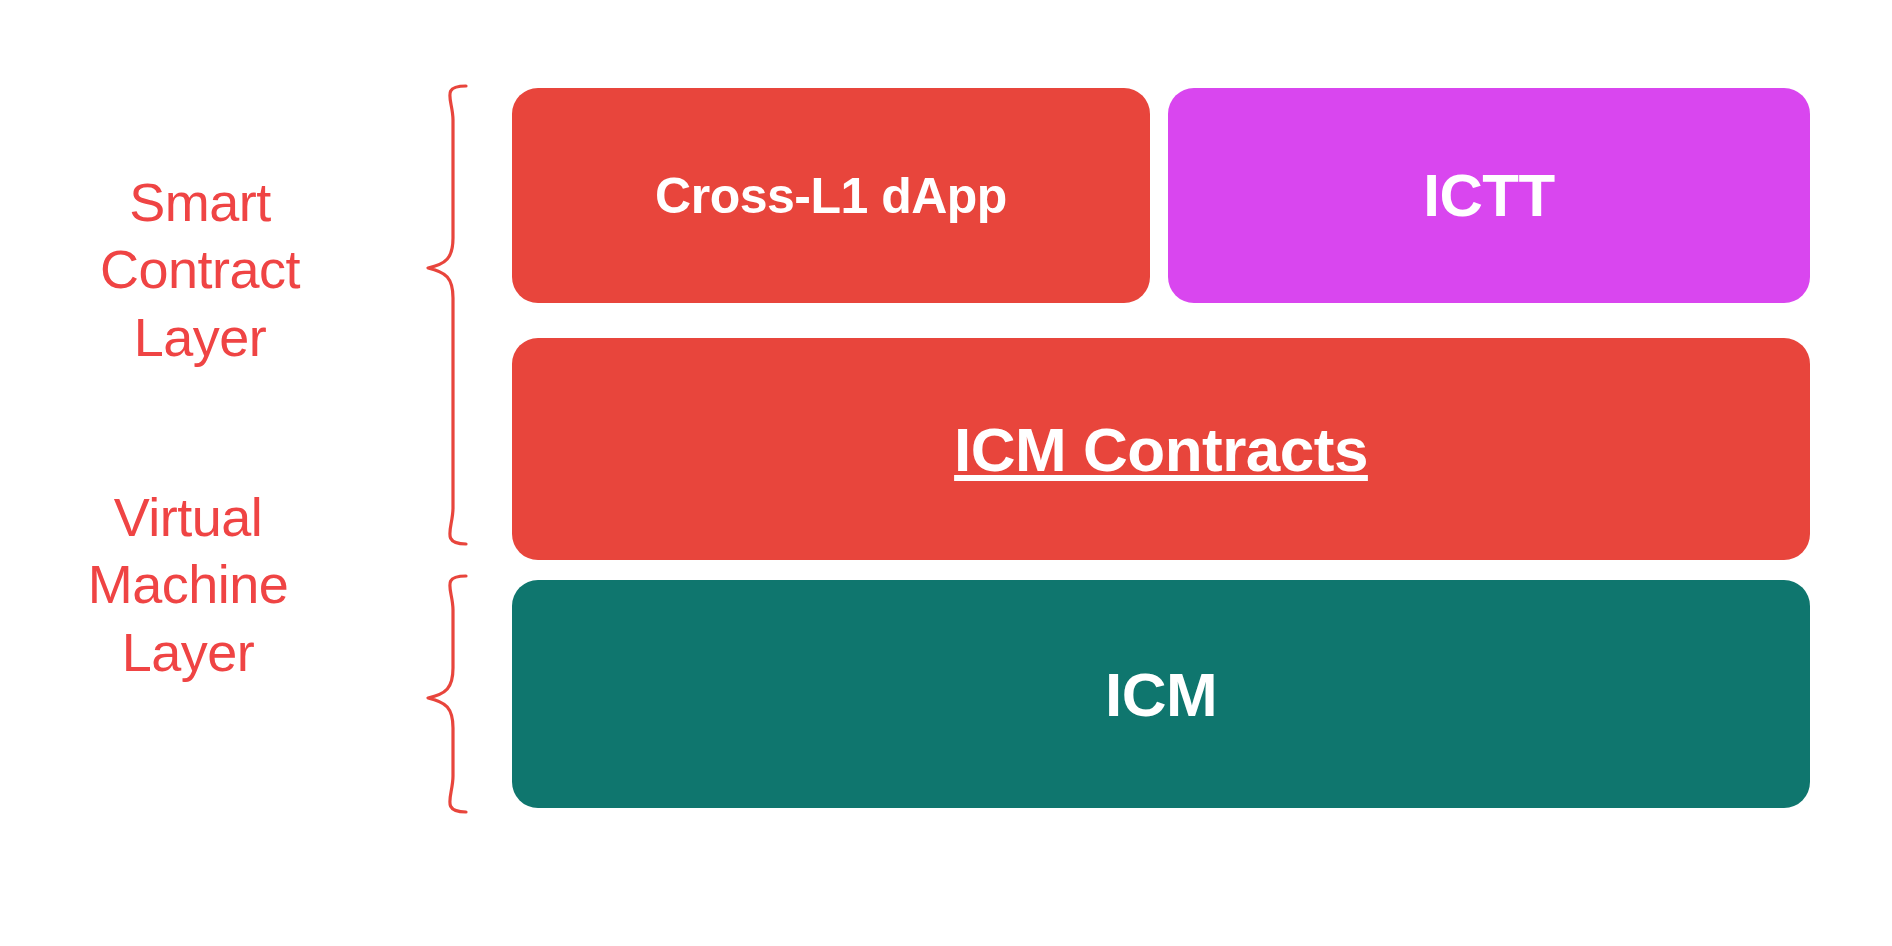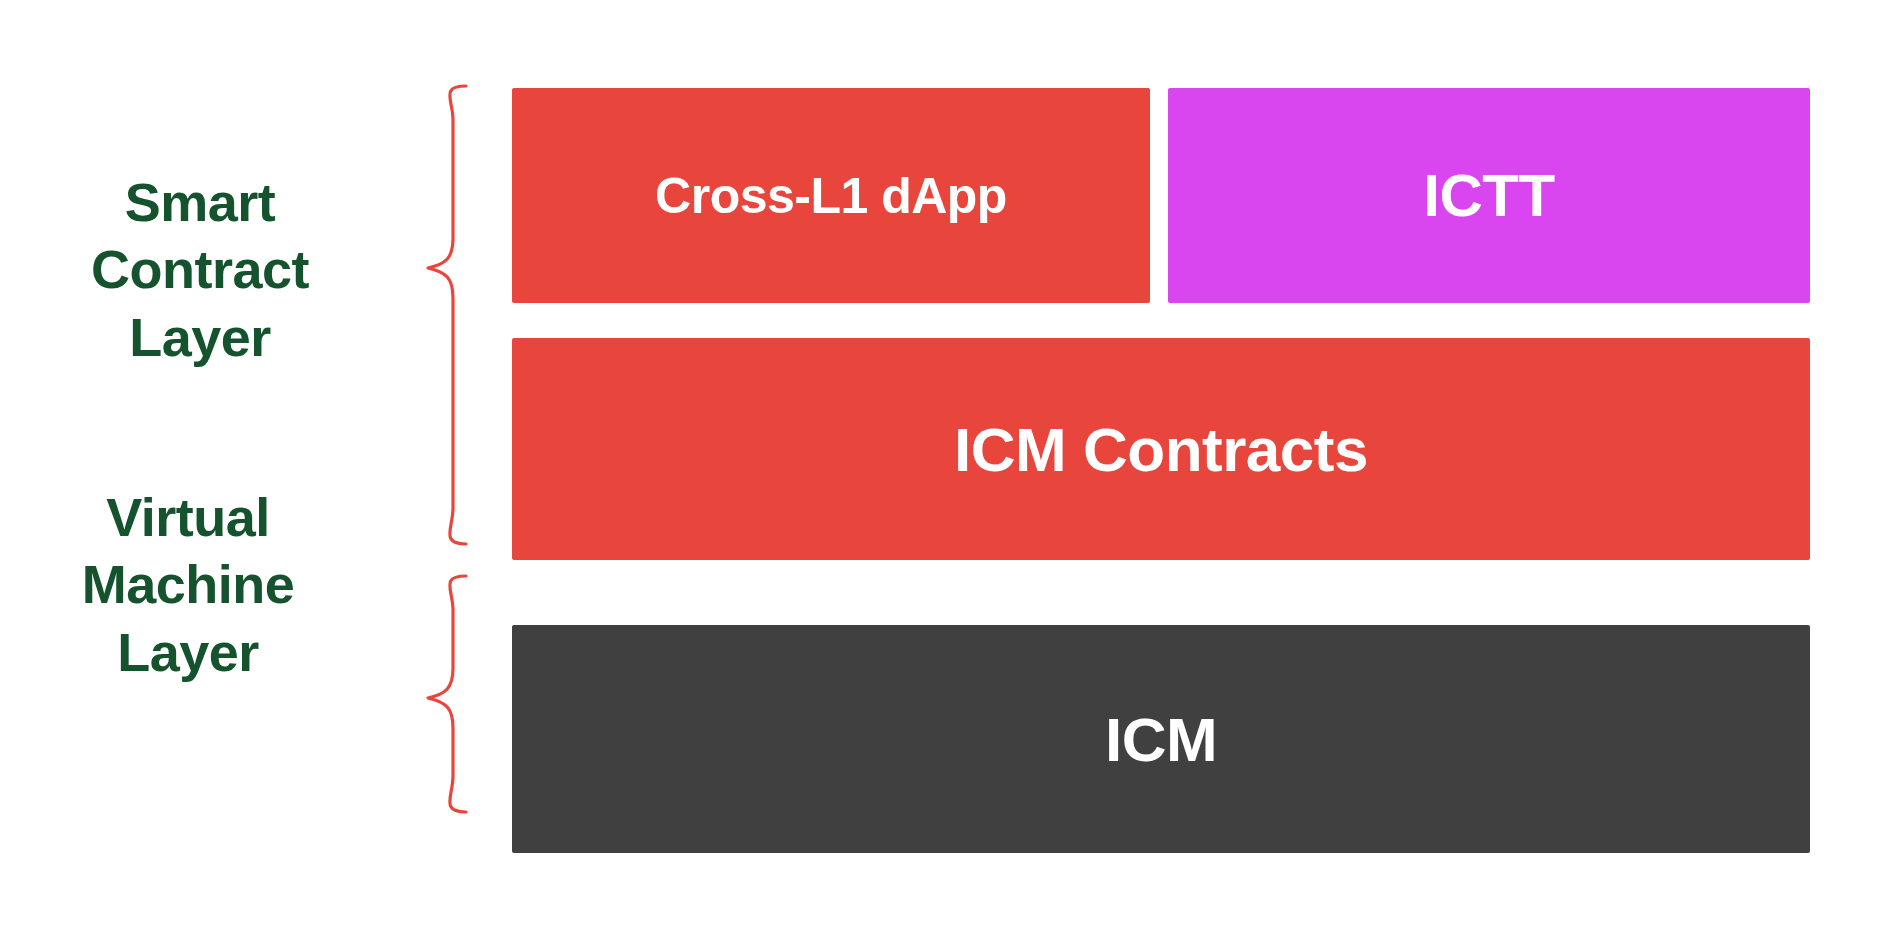--- a/index.html
+++ b/index.html
@@ -14,22 +14,22 @@
     position: relative;
     width: 1892px;
     height: 946px;
     background: #ffffff;
     overflow: hidden;
   }
 
   
   .layer-label {
     position: absolute;
-    color: #14532d;
-    font-weight: bold;
+    color: #ef4444;
+    font-weight: normal;
     font-size: 54px;
     line-height: 1.25;
     text-align: center;
     letter-spacing: -0.5px;
     white-space: pre-line;
     display: flex;
     align-items: center;
     justify-content: center;
   }
   #label-smart-contract {
@@ -51,21 +51,21 @@
     left: 0;
     top: 0;
     width: 1892px;
     height: 946px;
     pointer-events: none;
   }
 
   
   .node-box {
     position: absolute;
-    border-radius: 2px;
+    border-radius: 26px;
     display: flex;
     align-items: center;
     justify-content: center;
     color: #ffffff;
     font-weight: bold;
     letter-spacing: -0.5px;
     box-sizing: border-box;
   }
   #box-cross-l1-dapp {
     left: 512px;
@@ -127,21 +127,21 @@
   </svg>
 
   <div class="node-box" id="box-cross-l1-dapp" style="background:#E8453C;">
     <span>Cross-L1 dApp</span>
   </div>
 
   <div class="node-box" id="box-ictt" style="background:#d946ef;">
     <span>ICTT</span>
   </div>
 
-  <div class="node-box" id="box-icm-contracts" style="background:#E8453C;">
+  <div class="node-box" id="box-icm-contracts" style="background:#E8453C;text-decoration:underline;">
     <span>ICM Contracts</span>
   </div>
 
-  <div class="node-box" id="box-icm" style="background:#404040;margin-top:45px;">
+  <div class="node-box" id="box-icm" style="background:#0f766e;">
     <span>ICM</span>
   </div>
 
 </div>
 
 </body></html>

